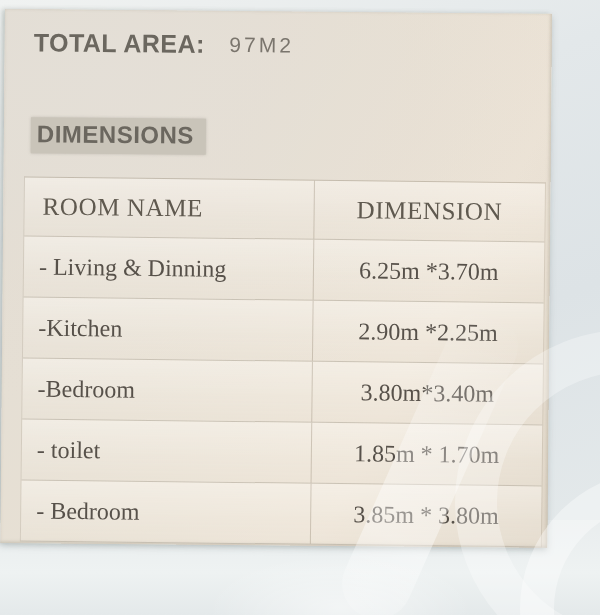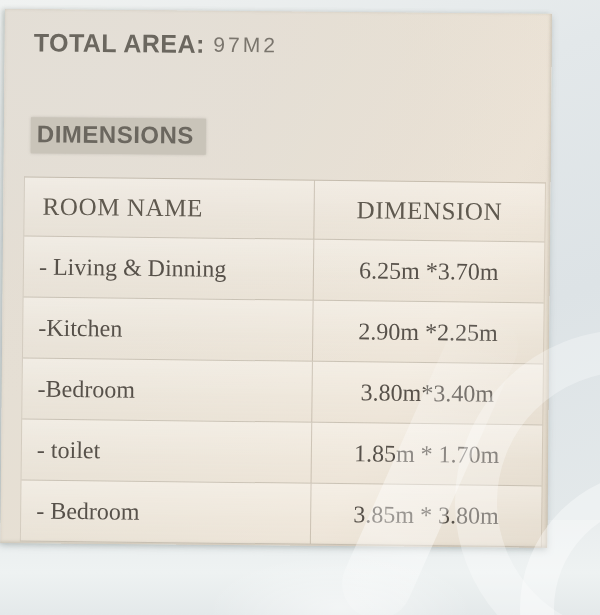--- a/index.html
+++ b/index.html
@@ -49,21 +49,21 @@
   .title-label {
     display: inline-block;
     font-size: 25px;
     font-weight: bold;
     letter-spacing: 0.5px;
     color: var(--heading-text, #6b675f);
     transform: scaleY(1.02);
   }
   .title-value {
     display: inline-block;
-    margin-left: 4px;
+    margin-left: 20px;
     font-size: 21px;
     font-weight: 500;
     letter-spacing: 3px;
     color: #7a756d;
     vertical-align: 1px;
   }
   .section-label {
     position: absolute;
     left: 27px;
     top: 108px;

